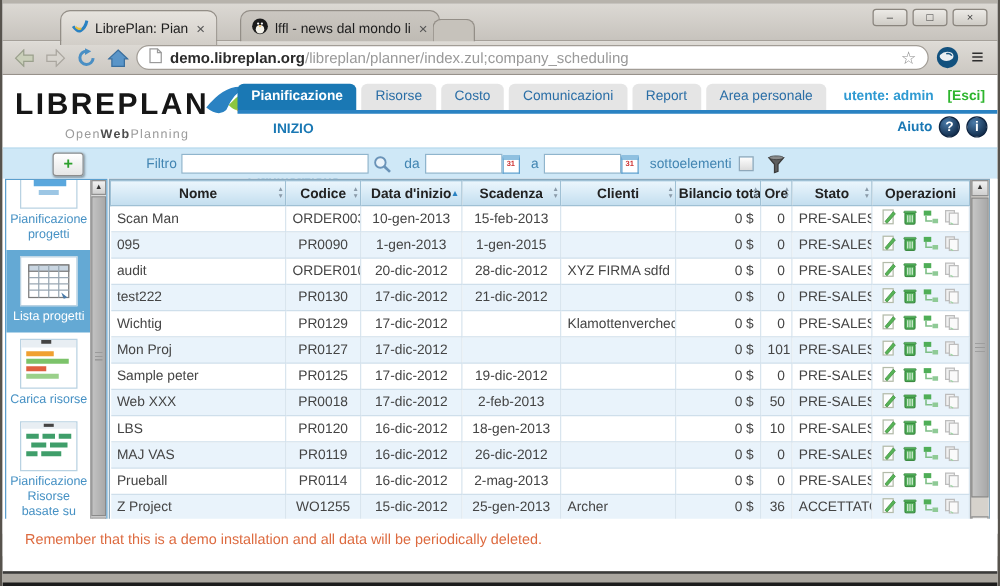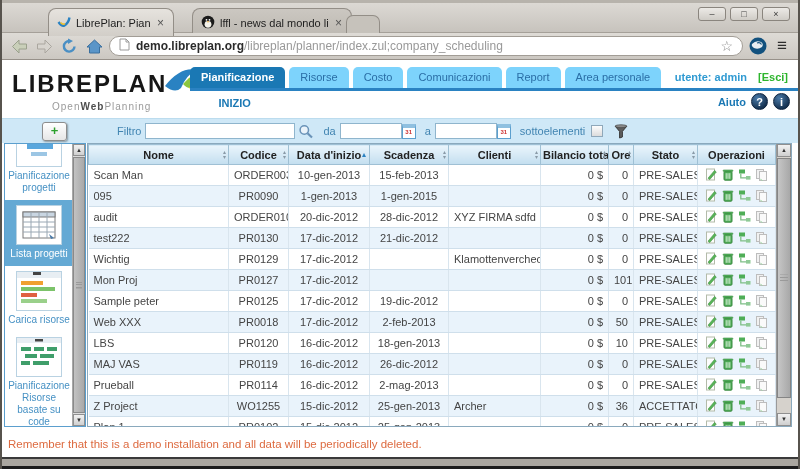--- a/index.html
+++ b/index.html
@@ -41,21 +41,21 @@
 
   
   .appheader { position:absolute; top:60px; left:0; right:0; height:58px; background:#fff; }
   .logo { position:absolute; left:10px; top:10px; }
   .logo-main { font-size:24px; font-weight:bold; color:#161616; letter-spacing:2px; display:flex; align-items:flex-start; }
   .logo-swoosh { margin-left:-4px; margin-top:-6px; }
   .logo-sub { font-size:10px; color:#9a9a9a; letter-spacing:1px; margin-left:40px; margin-top:-1px; }
   .logo-sub b { color:#4d4d4d; }
   .navtabs { position:absolute; left:188px; top:7px; display:flex; gap:4px; }
   .navtab { height:21px; line-height:21px; padding:0 11px; border-radius:5px 5px 0 0;
-            background:#7dd3fc; color:#2a6ea6; font-size:11px; cursor:pointer; white-space:nowrap; }
+            background:#e5e5e5; color:#2a6ea6; font-size:11px; cursor:pointer; white-space:nowrap; }
   .navtab.active { background:#1a78b4; color:#fff; font-weight:bold; }
   .bluebar { position:absolute; left:188px; right:0; top:28px; height:3px; background:#2a82c2; }
   .userarea { position:absolute; right:10px; top:11px; font-size:11px; font-weight:bold; }
   .user-label { color:#2f9ad2; }
   .logout { color:#2db52d; margin-left:8px; cursor:pointer; }
   .breadcrumb { position:absolute; left:196px; top:37px; display:flex; align-items:center; gap:7px;
                 font-size:11px; font-weight:bold; color:#1a78b4;flex-direction:column; }
   .bc-item { cursor:pointer; }
   .bc-sep { color:#76b82a; font-size:9px; }
   .helparea { position:absolute; right:8px; top:33px; display:flex; align-items:center; gap:5px; }
@@ -115,22 +115,22 @@
   .sort-asc { position:absolute; right:3px; top:50%; transform:translateY(-50%);
               color:#2a82c2; font-size:8px; line-height:8px; }
   .vscroll { position:absolute; right:0; top:0; width:15px; height:282px; background:#d6d2cc; border-left:1px solid #9a9a9a; }
   .vs-up,.vs-dn { position:absolute; left:0; width:14px; height:13px; background:linear-gradient(#f2f2f2,#cfcfcf);
                   border:1px solid #8f8f8f; font-size:6px; text-align:center; line-height:11px; color:#333; cursor:pointer; }
   .vs-up { top:0; } .vs-dn { bottom:0; }
   .vs-thumb { position:absolute; left:0; top:14px; height:240px; width:14px;
               background:linear-gradient(90deg,#c6c6c6,#a8a8a8); border:1px solid #858585; cursor:grab; }
 
   
-  .notice { position:absolute; top:427px; left:0; right:0; height:30px; background:#fff;
-            color:#dd6a3f; font-size:11.5px; padding:11px 0 0 6px; }
+  .notice { position:absolute; top:415px; left:0; right:0; height:30px; background:#fff;
+            color:#dd6a3f; font-size:11.5px; padding:11px 0 0 18px; }
   .bottombar { position:absolute; bottom:0; left:0; right:0; height:12px; background:#aaa69f;
                border-top:2px solid #3a3a3a; border-bottom:3px solid #1c1c1c; }
 </style>
 </head>
 <body>
 
 <div class="window">
 
   <div class="tabstrip">
     <div class="btab active">

